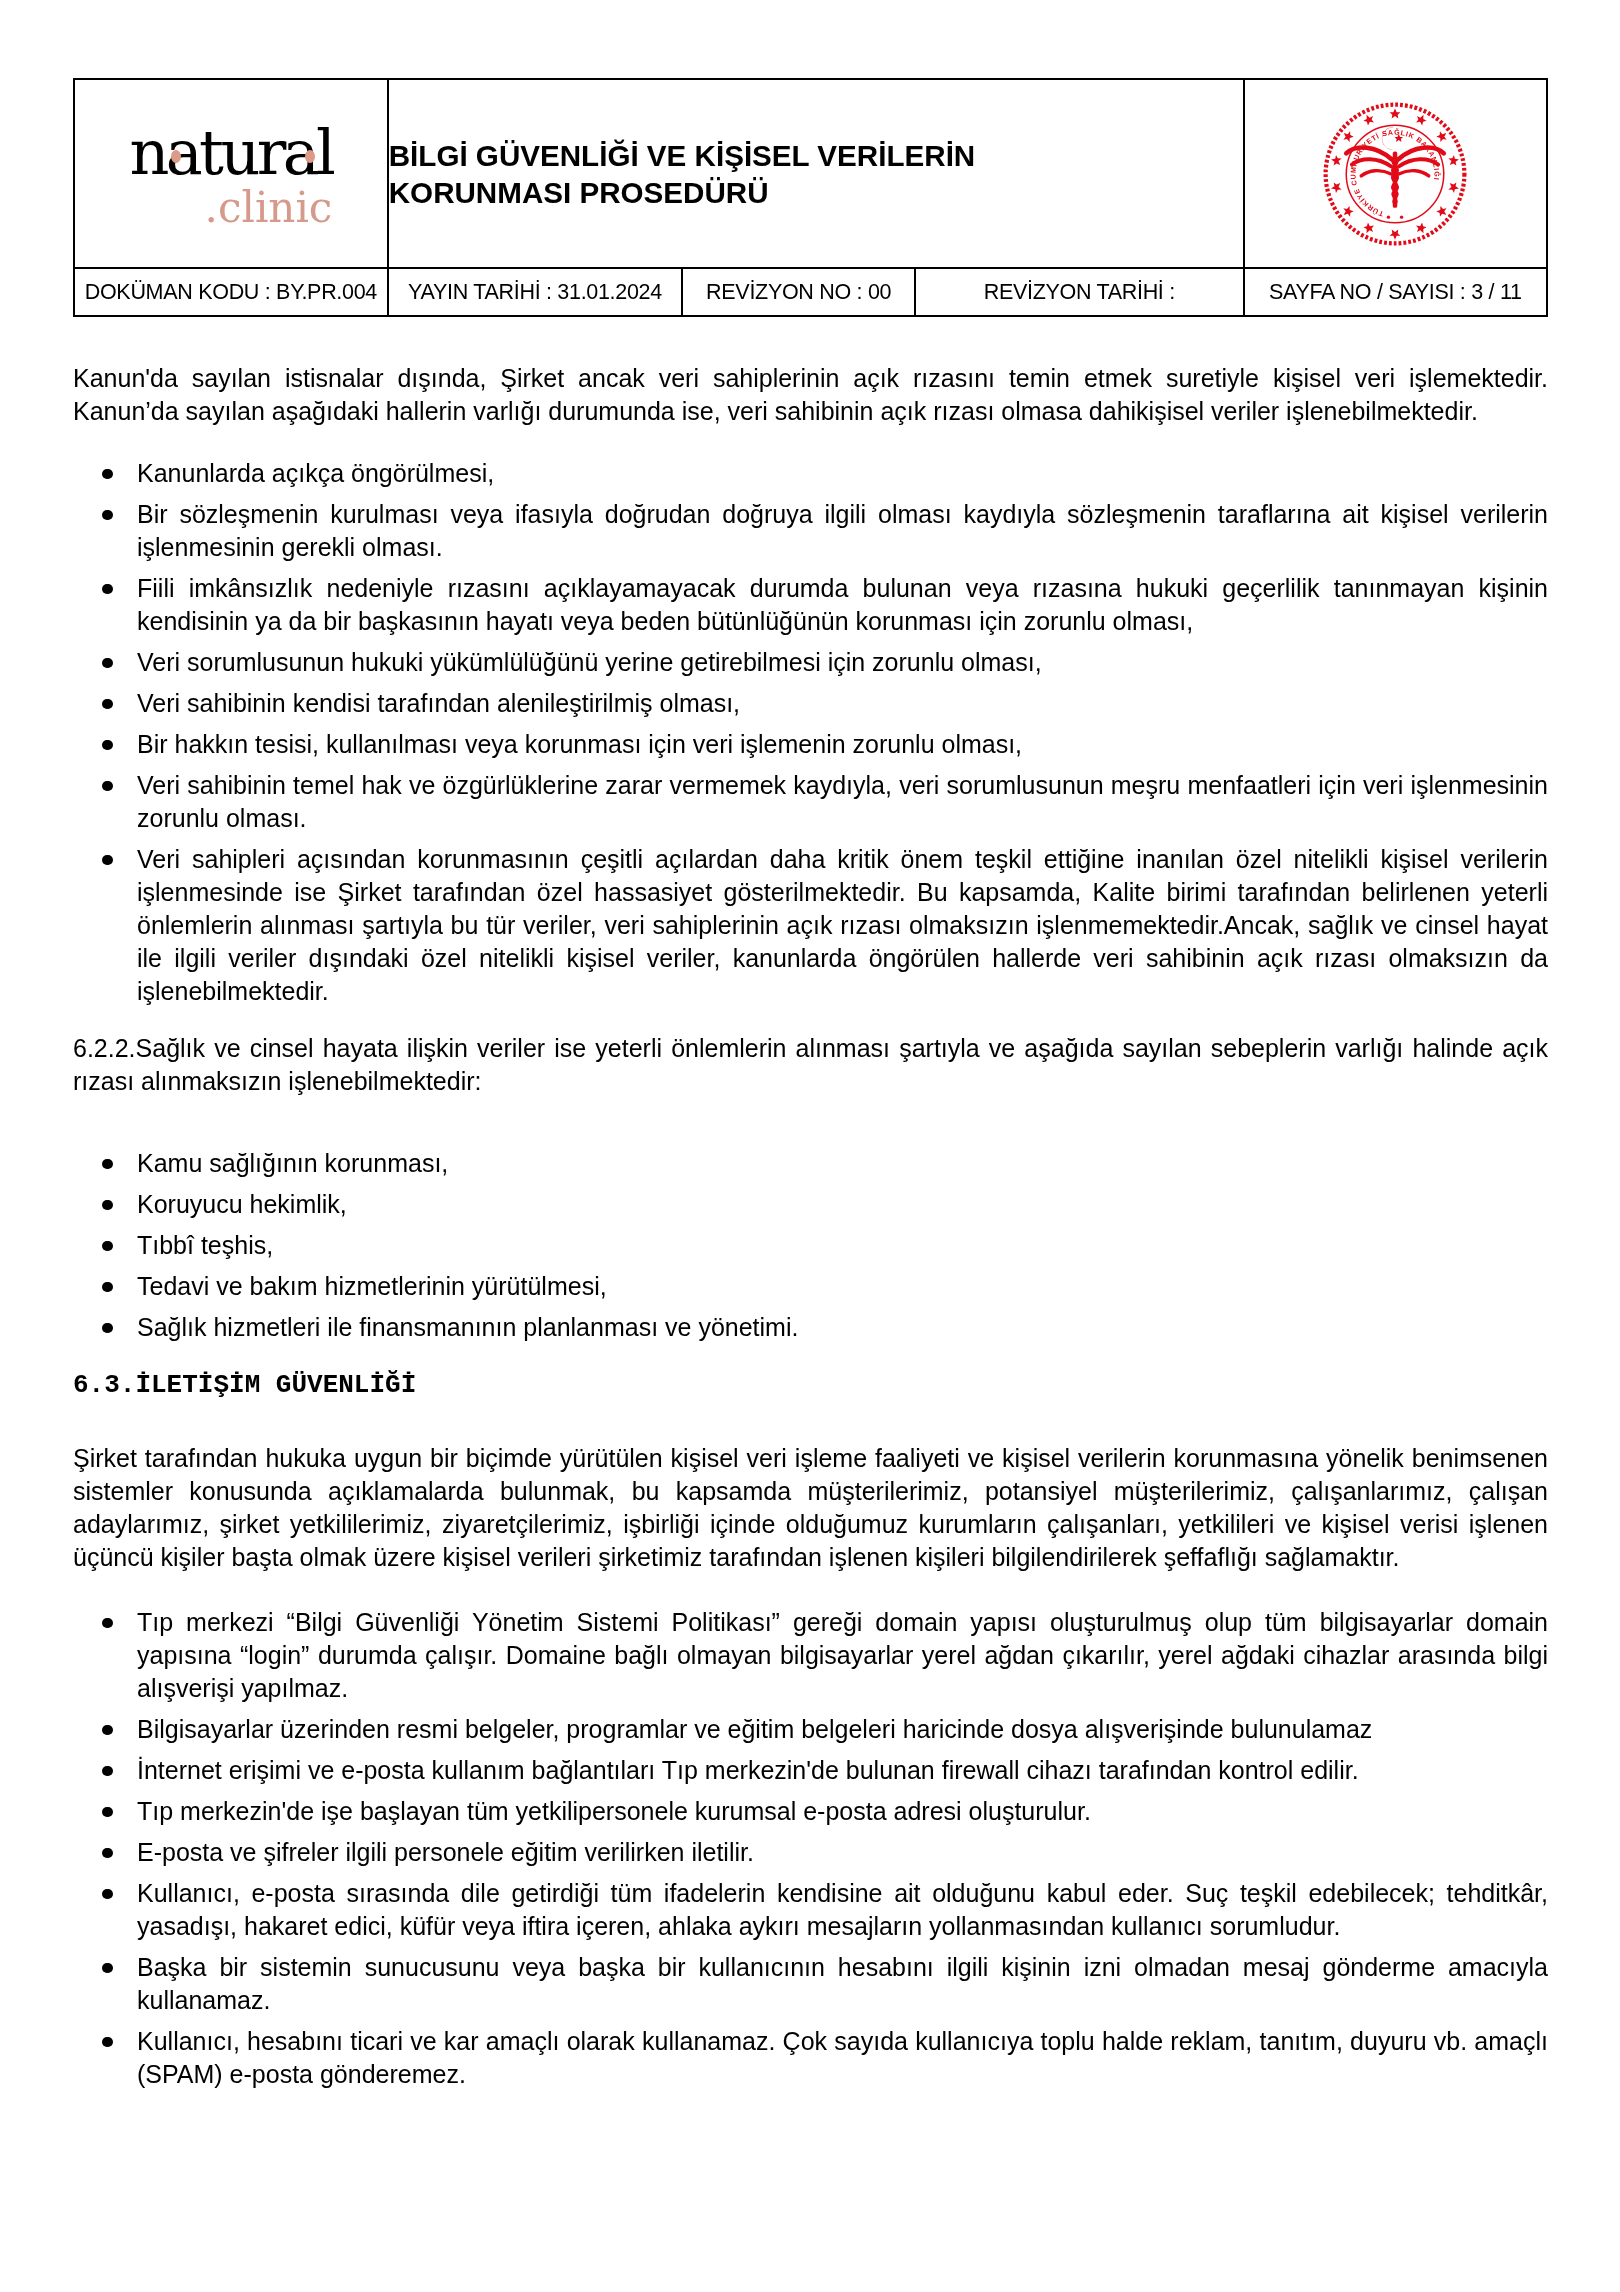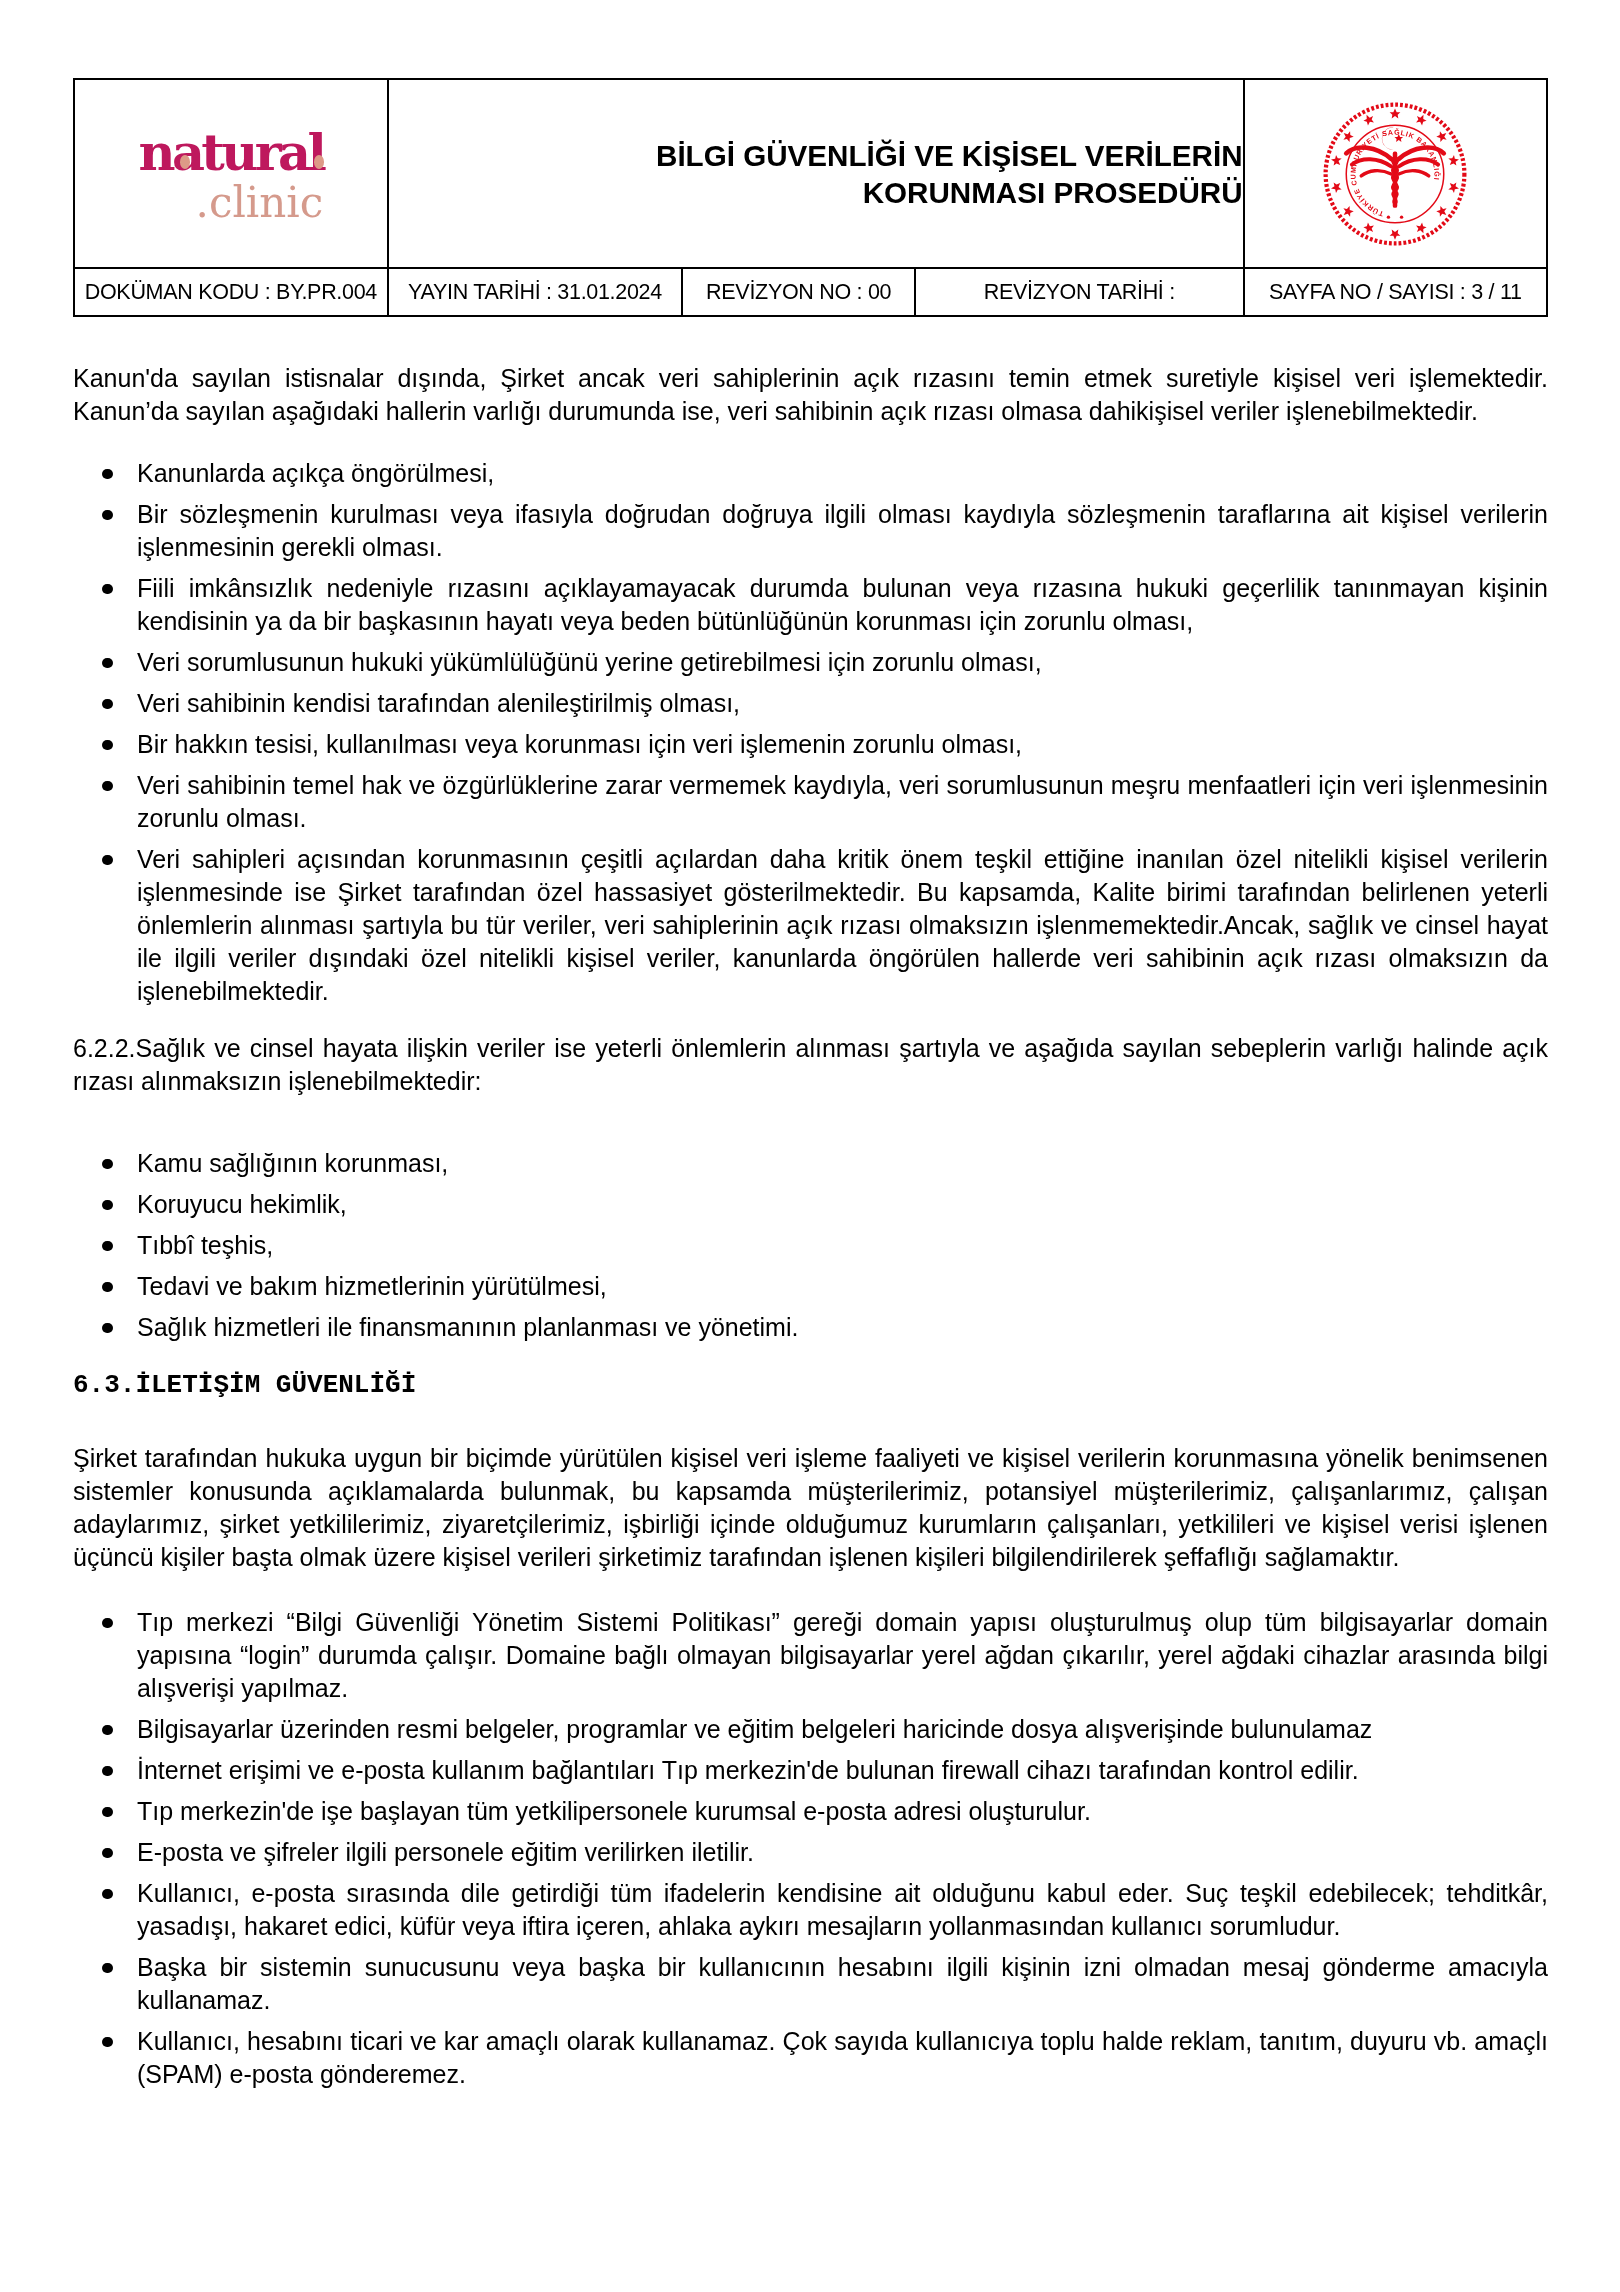--- a/index.html
+++ b/index.html
@@ -15,33 +15,33 @@
   table.hdr { width:100%; border-collapse:collapse; table-layout:fixed; }
   table.hdr td { border:2.7px solid #000; vertical-align:middle; }
   .row-top td { height:189px; }
   .row-meta td { height:48px; text-align:center; font-size:21.5px; letter-spacing:-0.3px; white-space:nowrap; overflow:hidden; }
 
   
   .logo-cell { text-align:center; }
   .logo-wrap { position:relative; display:inline-block; padding-top:3.6px; }
   .logo-word {
     font-family:"DejaVu Serif","Liberation Serif",serif;
-    font-size:51px; line-height:1.0; letter-spacing:-3.6px;
-    color:#be185d; font-weight:700;
+    font-size:62px; line-height:1.0; letter-spacing:-3.6px;
+    color:#000000; font-weight:400;
   }
   .logo-dot { position:absolute; width:9.9px; height:13.4px; border-radius:50%; background:#dd9a87; }
   .logo-dot.d1 { left:42px; top:32px; }
   .logo-dot.d2 { left:176px; top:32px; }
   .logo-tld {
     font-family:"DejaVu Serif","Liberation Serif",serif;
     font-size:42px; line-height:1.0; color:#d59a8c; text-align:right; margin-top:3.6px;
   }
 
   
-  .title-cell { text-align:right; font-weight:bold; font-size:29.6px; line-height:37px;margin-top:19px; }
+  .title-cell { text-align:left; font-weight:bold; font-size:29.6px; line-height:37px;margin-top:19px; }
 
   
   .emblem-cell { text-align:center; }
   .emblem-cell svg { display:inline-block; vertical-align:middle; }
   .red-s { stroke:#e30a17; fill:none; }
   .red-f { fill:#e30a17; stroke:none; }
   .emblem-text { fill:#e30a17; font-family:"Liberation Sans",sans-serif; font-size:7.6px; font-weight:bold; letter-spacing:0.8px; }
 
   
   .body-text { font-size:25px; line-height:33px; }

